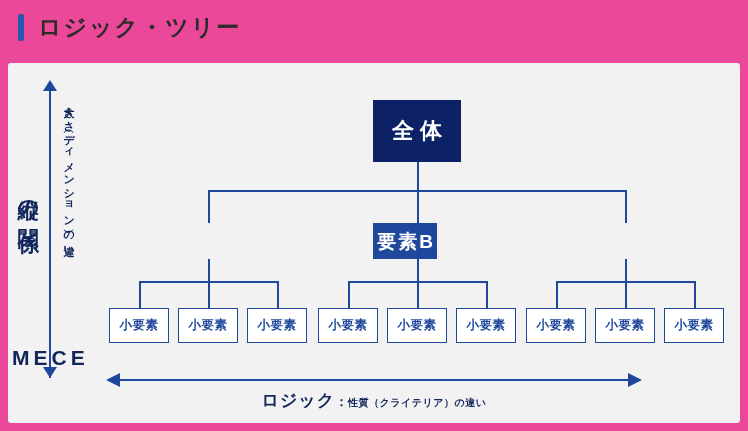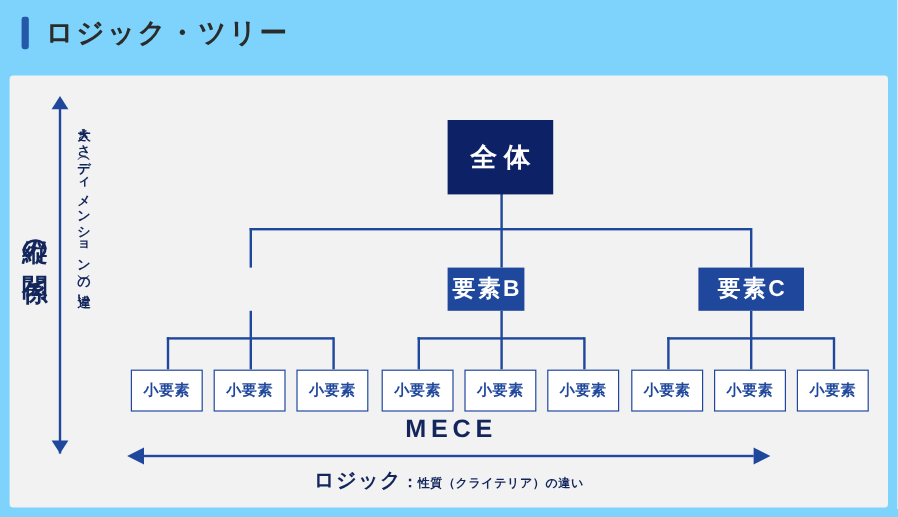--- a/index.html
+++ b/index.html
@@ -6,21 +6,21 @@
   html, body {
     margin: 0; padding: 0;
     width: 748px; height: 431px;
     background: #ffffff;
     font-family: "Liberation Sans", "DejaVu Sans", sans-serif;
     overflow: hidden;
   }
   #page {
     position: relative;
     width: 748px; height: 431px;
-    background: #7dd3fc;
+    background: #ec4899;
   }
 
   
   .title-row {
     position: absolute;
     left: 18px; top: 14px;
     display: flex;
     align-items: center;
     gap: 14px;
   }
@@ -125,21 +125,21 @@
     background: #1f479b;
   }
   .conn-v { width: 1.5px; }
   .conn-h { height: 1.5px; }
 
   
   .mece-label {
     position: absolute;
     left: 0; top: 283px;
     width: 732px;
-    text-align: center;
+    text-align: left;
     font-size: 21px;
     font-weight: bold;
     color: #12265c;
     letter-spacing: 4px;
     text-indent: 4px;
   }
   .h-axis {
     position: absolute;
     left: 112px; top: 316px;
     width: 508px; height: 2px;
@@ -218,21 +218,20 @@
 
     <div class="conn conn-v" style="left:617px; top:196px; height:22px;"></div>
     <div class="conn conn-h" style="left:548px; top:218px; width:139px;"></div>
     <div class="conn conn-v" style="left:548px; top:218px; height:27px;"></div>
     <div class="conn conn-v" style="left:617px; top:218px; height:27px;"></div>
     <div class="conn conn-v" style="left:686px; top:218px; height:27px;"></div>
 
     <div class="node node-root" style="left:365px; top:37px; width:88px; height:62px;">全体</div>
 
     <div class="node node-mid" style="left:365px; top:160px; width:64px; height:36px;">要素B</div>
-    <div class="node node-mid" style="left:574px; top:160px; width:88px; height:36px;">要素C</div>
 
     <div class="node node-leaf" style="left:101px; top:245px; width:60px; height:35px;">小要素</div>
     <div class="node node-leaf" style="left:170px; top:245px; width:60px; height:35px;">小要素</div>
     <div class="node node-leaf" style="left:239px; top:245px; width:60px; height:35px;">小要素</div>
 
     <div class="node node-leaf" style="left:310px; top:245px; width:60px; height:35px;">小要素</div>
     <div class="node node-leaf" style="left:379px; top:245px; width:60px; height:35px;">小要素</div>
     <div class="node node-leaf" style="left:448px; top:245px; width:60px; height:35px;">小要素</div>
 
     <div class="node node-leaf" style="left:518px; top:245px; width:60px; height:35px;">小要素</div>

